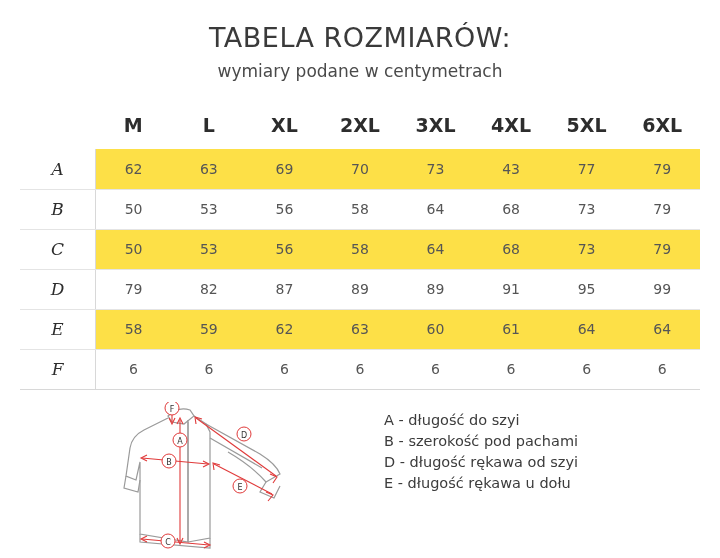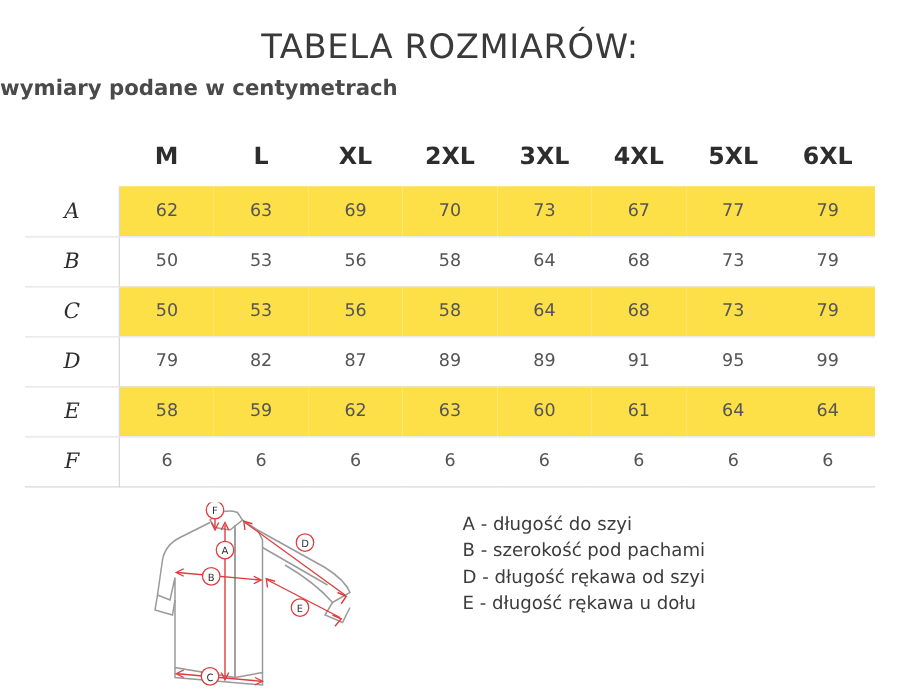--- a/index.html
+++ b/index.html
@@ -18,25 +18,25 @@
   }
   .title {
     text-align: center;
     font-size: 27px;
     letter-spacing: 0.5px;
     color: #3a3a3a;
     padding-top: 22px;
     font-weight: 400;
   }
   .subtitle {
-    text-align: left;
+    text-align: center;
     font-size: 17px;
     color: #4a4a4a;
     padding-top: 8px;
-    font-weight: 700;
+    font-weight: 400;
   }
   table.size-table {
     border-collapse: collapse;
     width: 680px;
     margin: 24px auto 0 auto;
     table-layout: fixed;
   }
   table.size-table th, table.size-table td {
     text-align: center;
     font-size: 14px;
@@ -73,21 +73,21 @@
     align-items: flex-start;
     margin-top: 12px;
     padding-left: 110px;
   }
   .diagram {
     width: 230px;
     height: 150px;
     flex: 0 0 230px;
   }
   .legend {
-    margin-left: 30px;
+    margin-left: 44px;
     padding-top: 8px;
   }
   .legend div {
     font-size: 14.5px;
     color: #3c3c3c;
     line-height: 21px;
     white-space: nowrap;
   }
 </style>
 </head>
@@ -113,21 +113,21 @@
       </tr>
     </thead>
     <tbody>
       <tr class="shaded">
         <td>A</td>
         <td>62</td>
         <td>63</td>
         <td>69</td>
         <td>70</td>
         <td>73</td>
-        <td>67</td>
+        <td>43</td>
         <td>77</td>
         <td>79</td>
       </tr>
       <tr class="plain">
         <td>B</td>
         <td>50</td>
         <td>53</td>
         <td>56</td>
         <td>58</td>
         <td>64</td>

